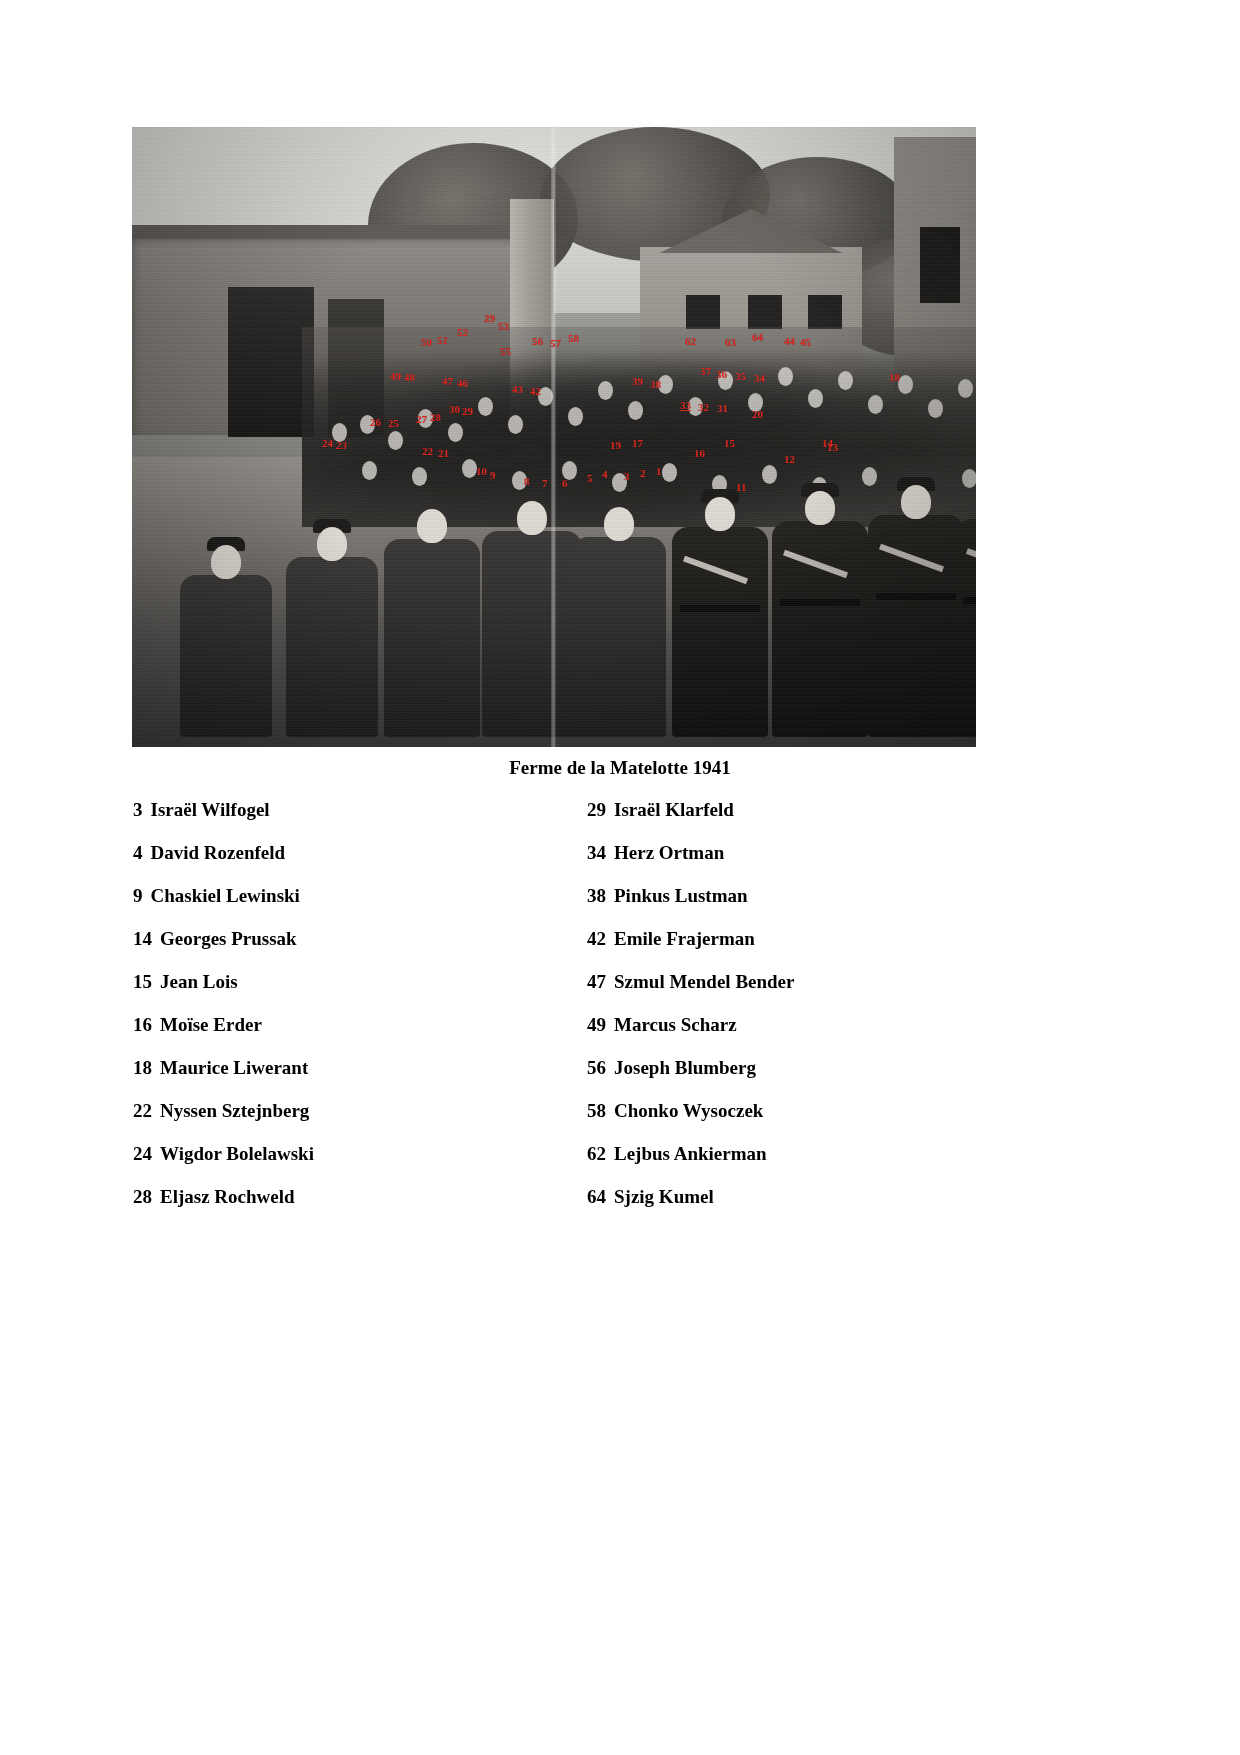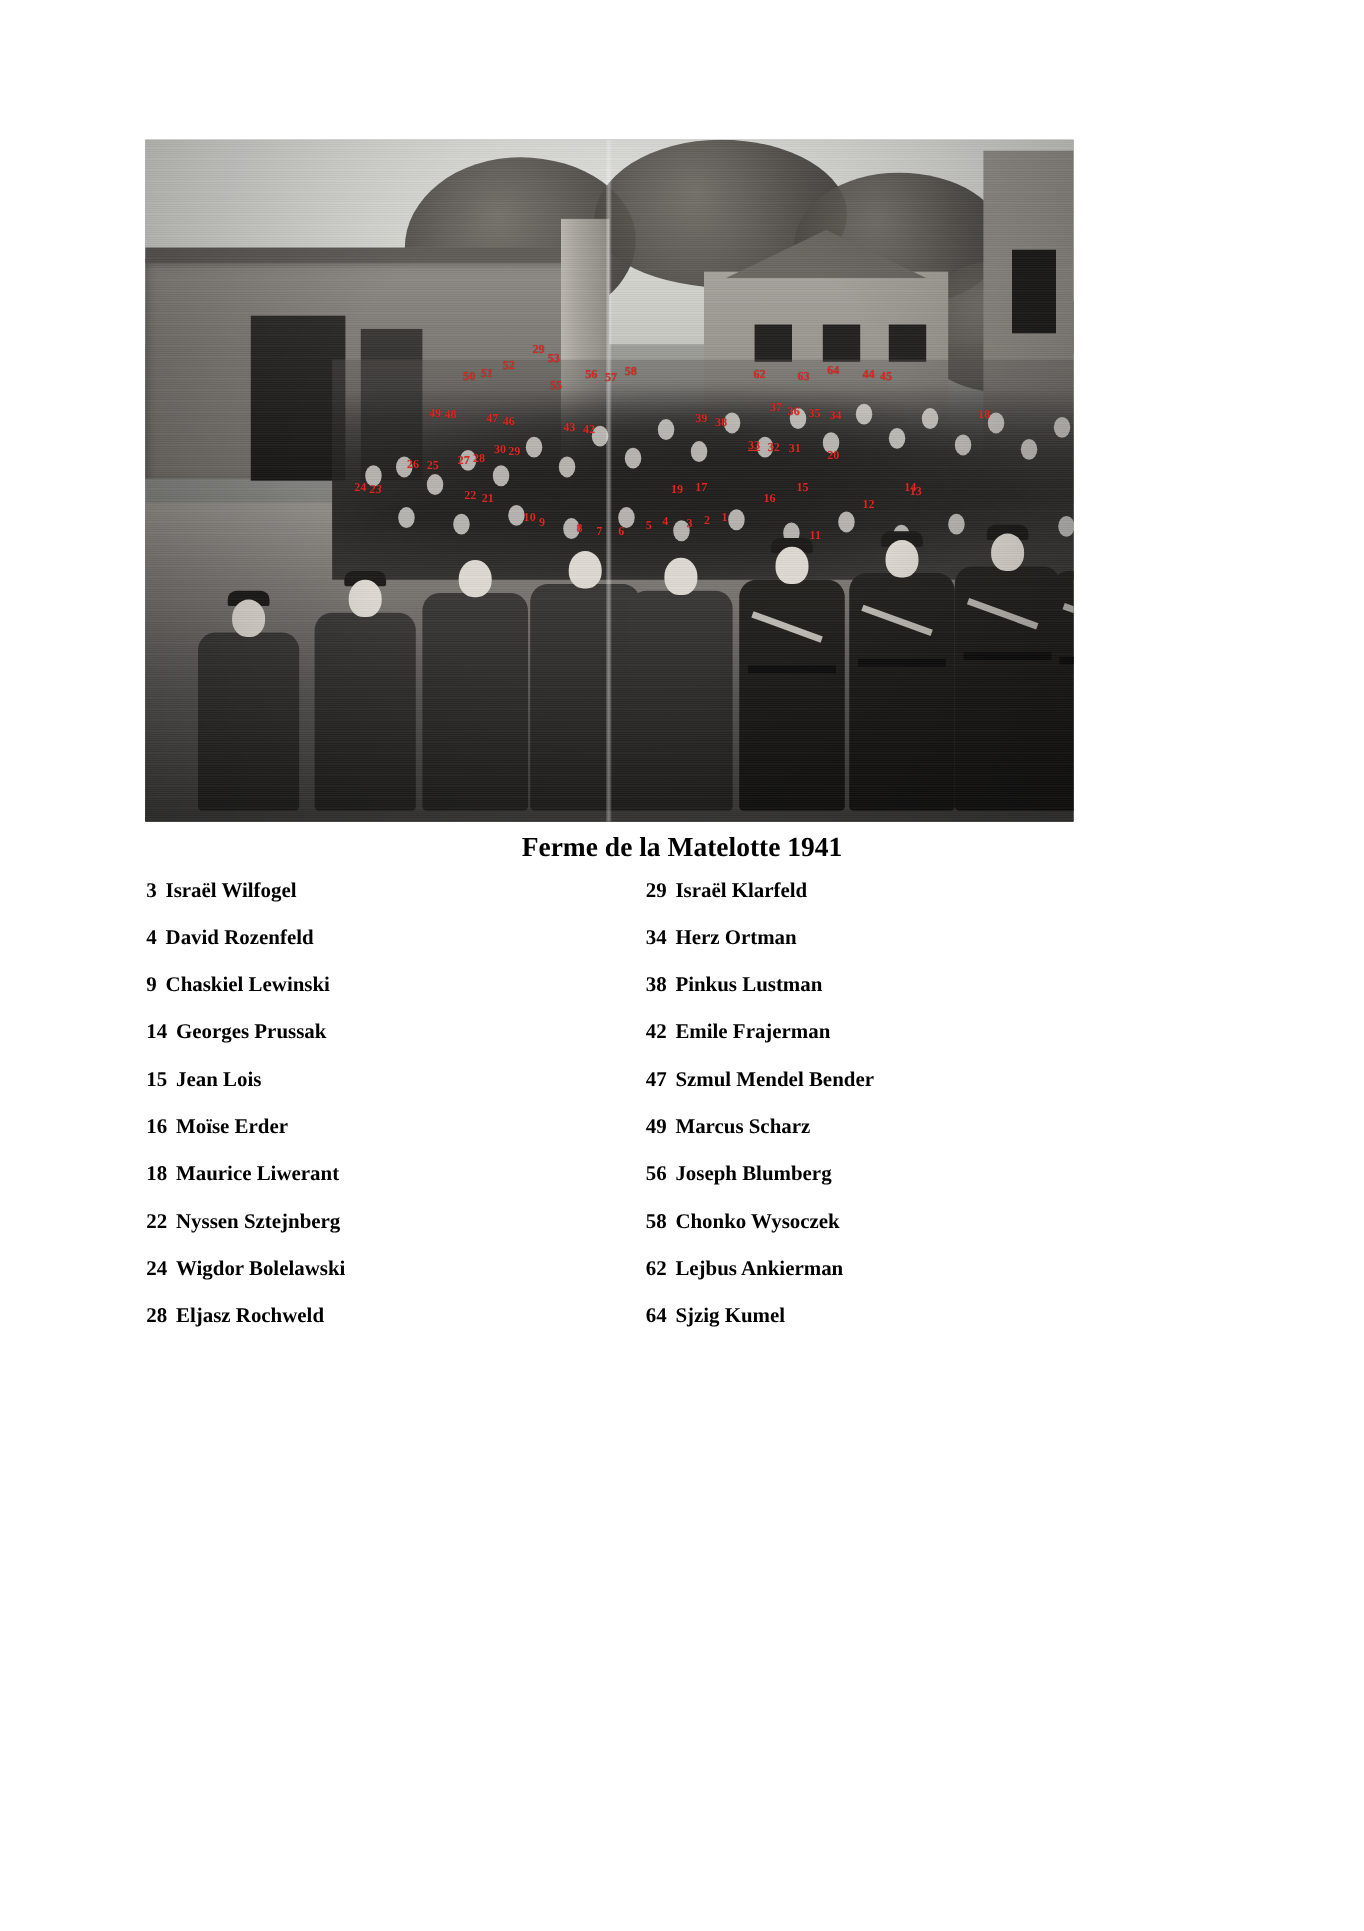--- a/index.html
+++ b/index.html
@@ -229,21 +229,21 @@
     white-space: nowrap;
   }
 
   
   .caption {
     position: absolute;
     left: 0;
     top: 757px;
     width: 1240px;
     text-align: center;
-    font-size: 25px;
+    font-size: 19px;
     font-weight: bold;
   }
 
   
   .lists {
     position: absolute;
     left: 0;
     top: 800px;
     width: 1240px;
     display: flex;

